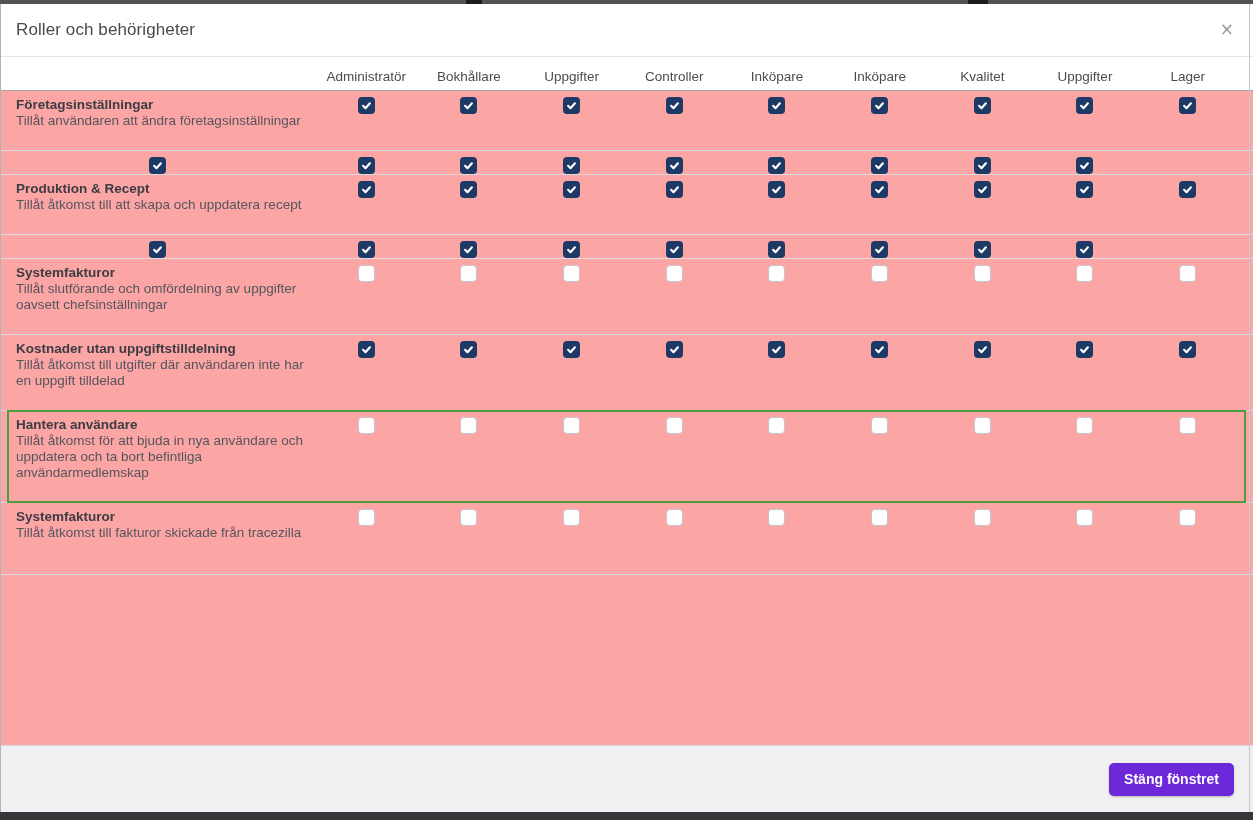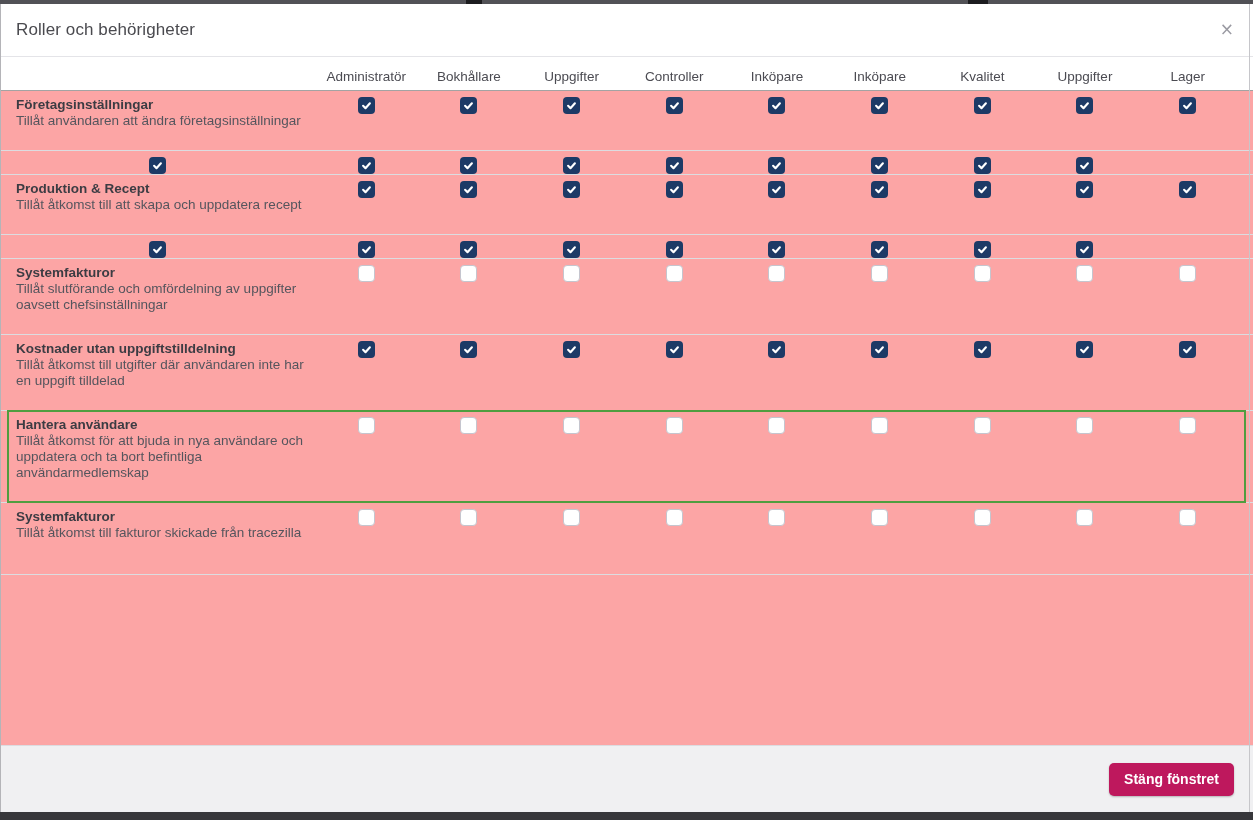--- a/index.html
+++ b/index.html
@@ -99,21 +99,21 @@
   .checkbox.checked { background: #1d3a66; }
   .checkbox.unchecked { background: #ffffff; border: 1px solid #c5c5ce; }
   .checkbox svg { display: block; }
   
   .modal-footer {
     height: 67px; background: #f0f0f2; border-top: 1px solid #dcdce0;
     display: flex; align-items: center; justify-content: flex-end;
     padding-right: 19px; flex: 0 0 auto;
   }
   .close-window-btn {
-    background: #be185d; color: #ffffff; border: none; border-radius: 5px;
+    background: #6d28d9; color: #ffffff; border: none; border-radius: 5px;
     height: 33px; padding: 0 15px; font-size: 14px; font-weight: 600;
     font-family: "Liberation Sans", sans-serif; cursor: pointer;
     box-shadow: 0 1px 2px rgba(0,0,0,0.25);
     margin-left: 30px;
   }
 </style>
 </head>
 <body>
 
 <div class="top-strip">

